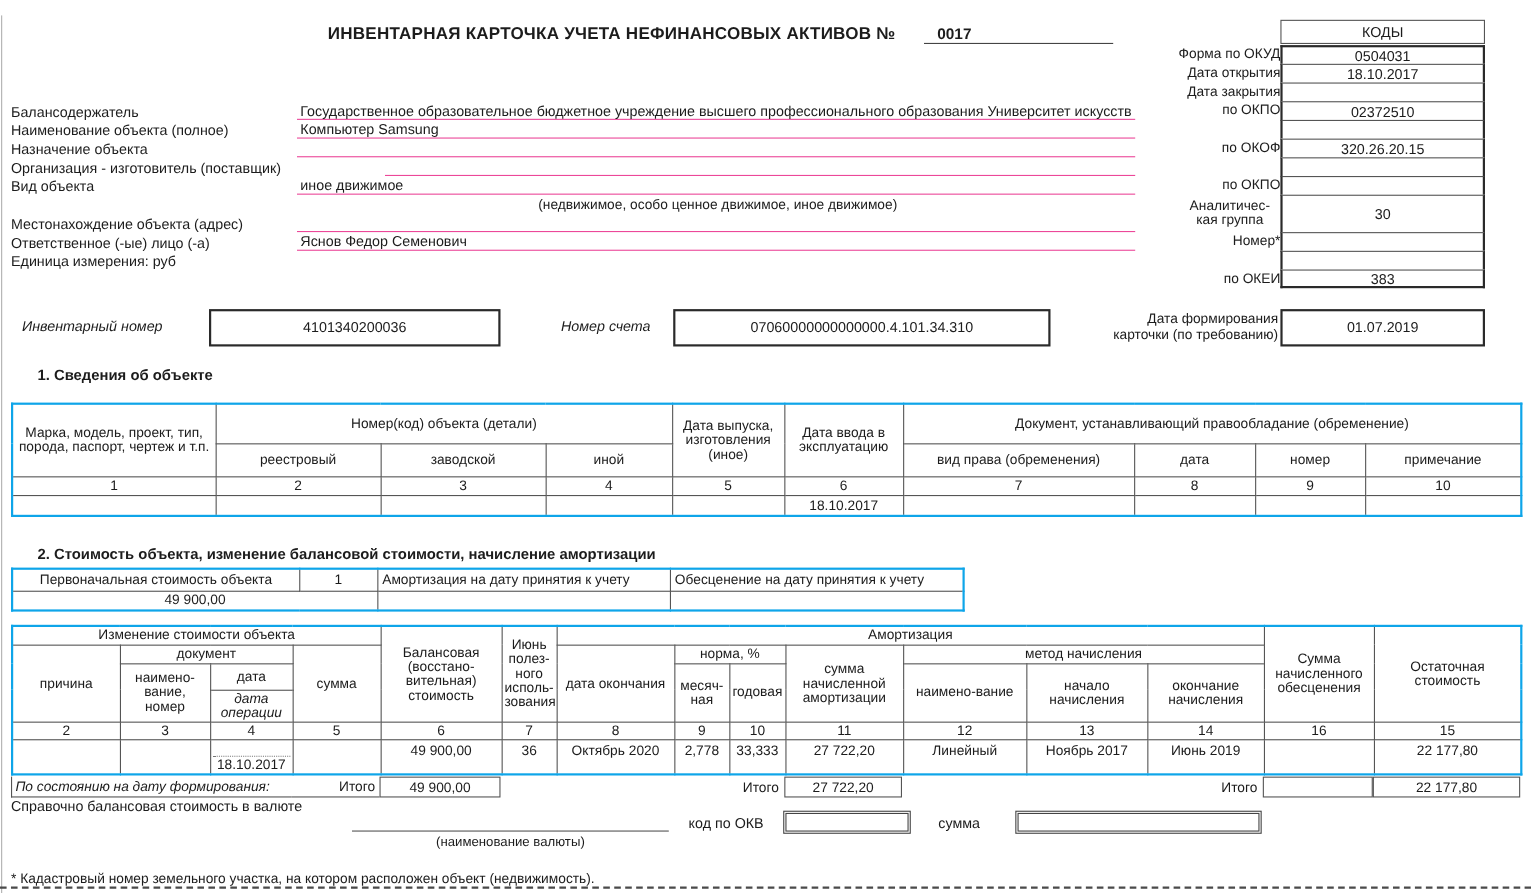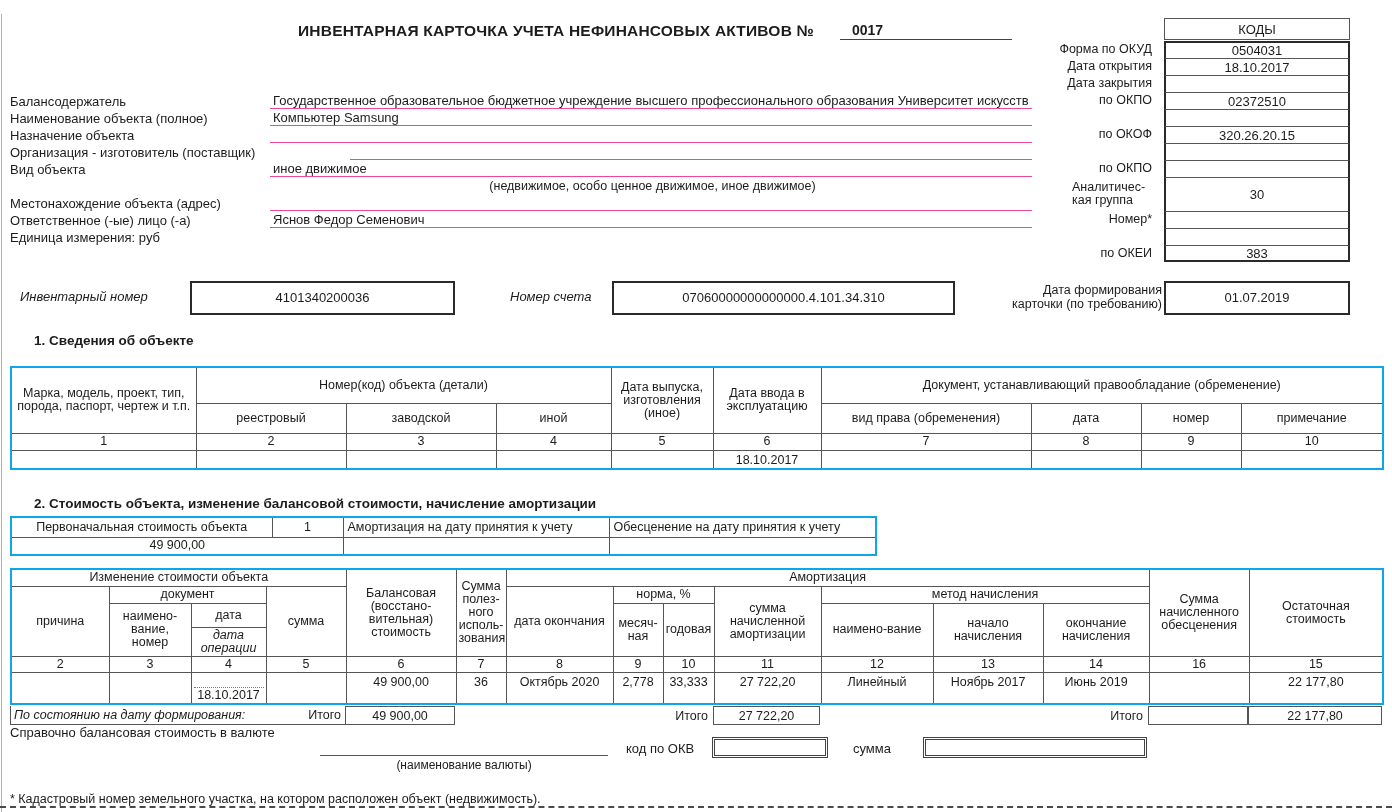--- a/index.html
+++ b/index.html
@@ -11,21 +11,21 @@
   
   .title-row{position:absolute;left:298px;top:22px;display:flex;align-items:flex-end;}
   .ttl{font-size:15.5px;font-weight:bold;white-space:nowrap;letter-spacing:.2px;}
   .tnum{width:160px;margin-left:26px;border-bottom:1px solid #444;font-weight:bold;font-size:14px;padding-left:12px;padding-bottom:1px;}
 
   
   .kody-box{position:absolute;left:1164px;top:18px;width:186px;height:22px;border:1px solid #555;
             box-sizing:border-box;display:flex;align-items:center;justify-content:center;font-size:13px;}
   .code-stack{position:absolute;left:1014px;top:41px;}
   .crow{display:flex;}
-  .cl{width:150px;box-sizing:border-box;text-align:left;padding-right:12px;font-size:12.5px;line-height:13px;
+  .cl{width:150px;box-sizing:border-box;text-align:center;padding-right:0;font-size:12.5px;line-height:13px;
       display:flex;align-items:center;justify-content:flex-end;}
   .cl.narrow{width:92px;margin-left:58px;}
   .cb{width:186px;box-sizing:border-box;border-left:2px solid #2a2a2a;border-right:2px solid #2a2a2a;border-top:1px solid #555;
       display:flex;align-items:center;justify-content:center;font-size:13px;}
   .crow:first-child .cb{border-top:2px solid #2a2a2a;}
   .crow:last-child .cb{border-bottom:2px solid #2a2a2a;}
 
   
   .fields{position:absolute;left:10px;top:92px;width:1022px;}
   .frow{display:flex;height:17px;align-items:flex-end;font-size:13px;}
@@ -276,21 +276,21 @@
           <col style="width:112px">
           <col style="width:110px">
         <col style="width:106px">
           <col style="width:100px">
           <col style="width:134px">
       </colgroup>
       <tbody>
           <tr style="height:17px">
         <td colspan="4">Изменение стоимости объекта</td>
         <td rowspan="4">Балансовая (восстано-вительная) стоимость</td>
-        <td rowspan="4">Сумма полез-ного исполь-зования</td>
+        <td rowspan="4">Июнь полез-ного исполь-зования</td>
         <td colspan="7">Амортизация</td>
         <td rowspan="4">Сумма начисленного обесценения</td>
         <td rowspan="4">Остаточная стоимость</td>
       </tr>
       <tr style="height:17px">
         <td rowspan="3">причина</td>
         <td colspan="2">документ</td>
         <td rowspan="3">сумма</td>
         <td rowspan="3">дата окончания</td>
         <td colspan="2">норма, %</td>

